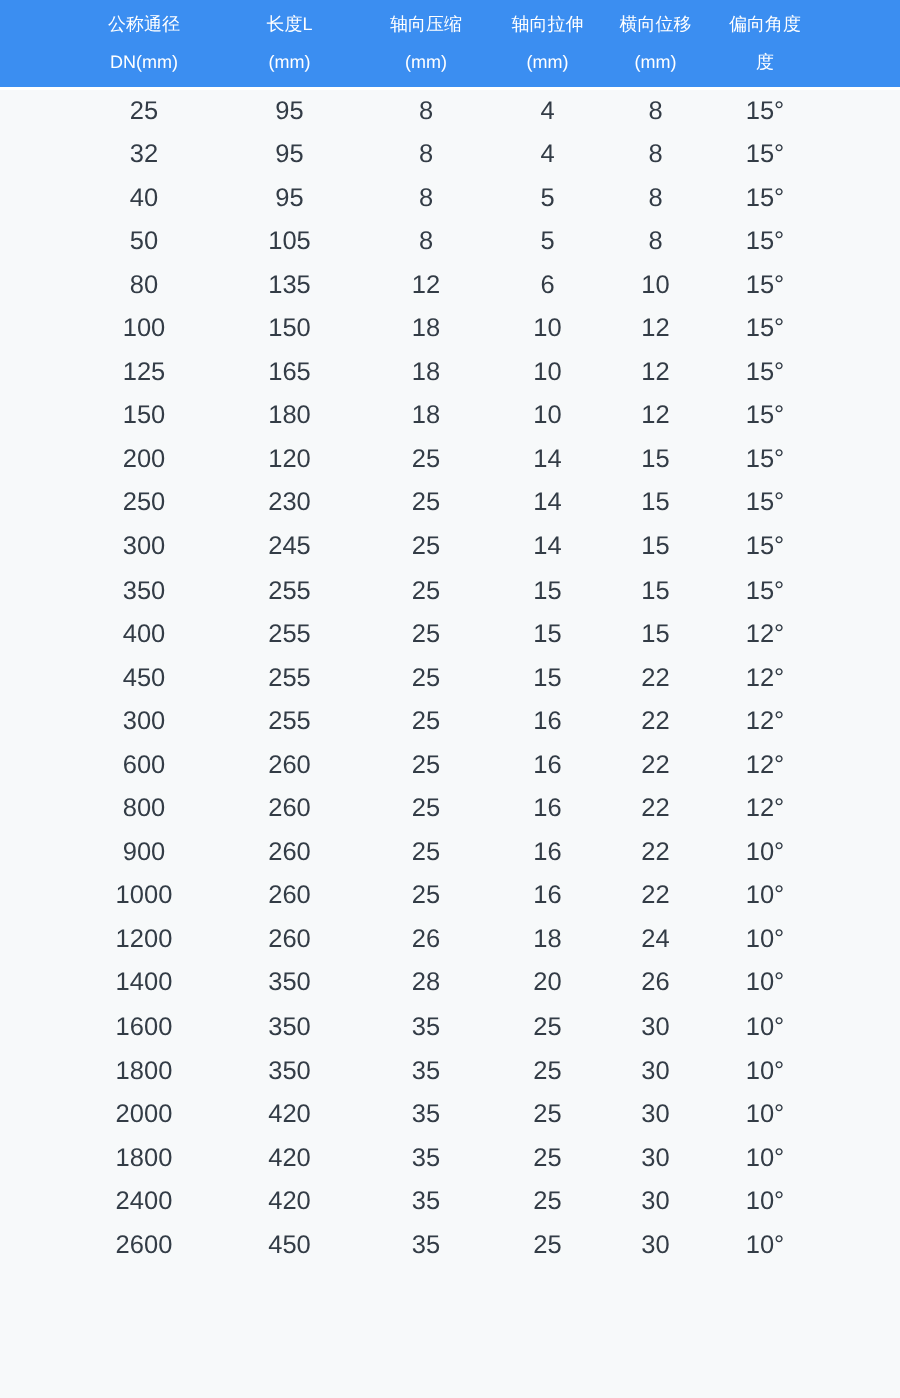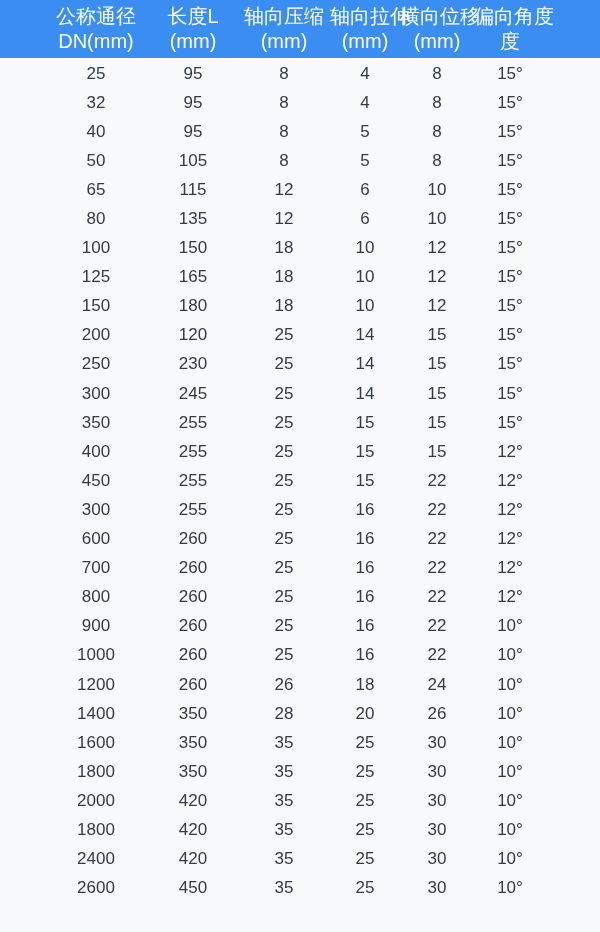--- a/index.html
+++ b/index.html
@@ -20,21 +20,21 @@
   }
   table.spec-table {
     width: 600px;
     border-collapse: collapse;
     table-layout: fixed;
   }
   .spec-table th {
     background: var(--header-bg);
     color: var(--header-text);
     font-weight: normal;
-    font-size: 20px;
+    font-size: 12px;
     line-height: 25px;
     padding: 4px 0;
     text-align: center;
     vertical-align: middle;
     border-bottom: 2px solid var(--divider);
     white-space: nowrap;
   }
   .spec-table td {
     height: 29.1px;
     font-size: 17px;
@@ -125,30 +125,20 @@
         <td>50</td>
         <td>105</td>
         <td>8</td>
         <td>5</td>
         <td>8</td>
         <td>15°</td>
         <td></td>
       </tr>
       <tr>
         <td></td>
-        <td>65</td>
-        <td>115</td>
-        <td>12</td>
-        <td>6</td>
-        <td>10</td>
-        <td>15°</td>
-        <td></td>
-      </tr>
-      <tr>
-        <td></td>
         <td>80</td>
         <td>135</td>
         <td>12</td>
         <td>6</td>
         <td>10</td>
         <td>15°</td>
         <td></td>
       </tr>
       <tr>
         <td></td>
@@ -255,30 +245,20 @@
         <td>600</td>
         <td>260</td>
         <td>25</td>
         <td>16</td>
         <td>22</td>
         <td>12°</td>
         <td></td>
       </tr>
       <tr>
         <td></td>
-        <td>700</td>
-        <td>260</td>
-        <td>25</td>
-        <td>16</td>
-        <td>22</td>
-        <td>12°</td>
-        <td></td>
-      </tr>
-      <tr>
-        <td></td>
         <td>800</td>
         <td>260</td>
         <td>25</td>
         <td>16</td>
         <td>22</td>
         <td>12°</td>
         <td></td>
       </tr>
       <tr>
         <td></td>

